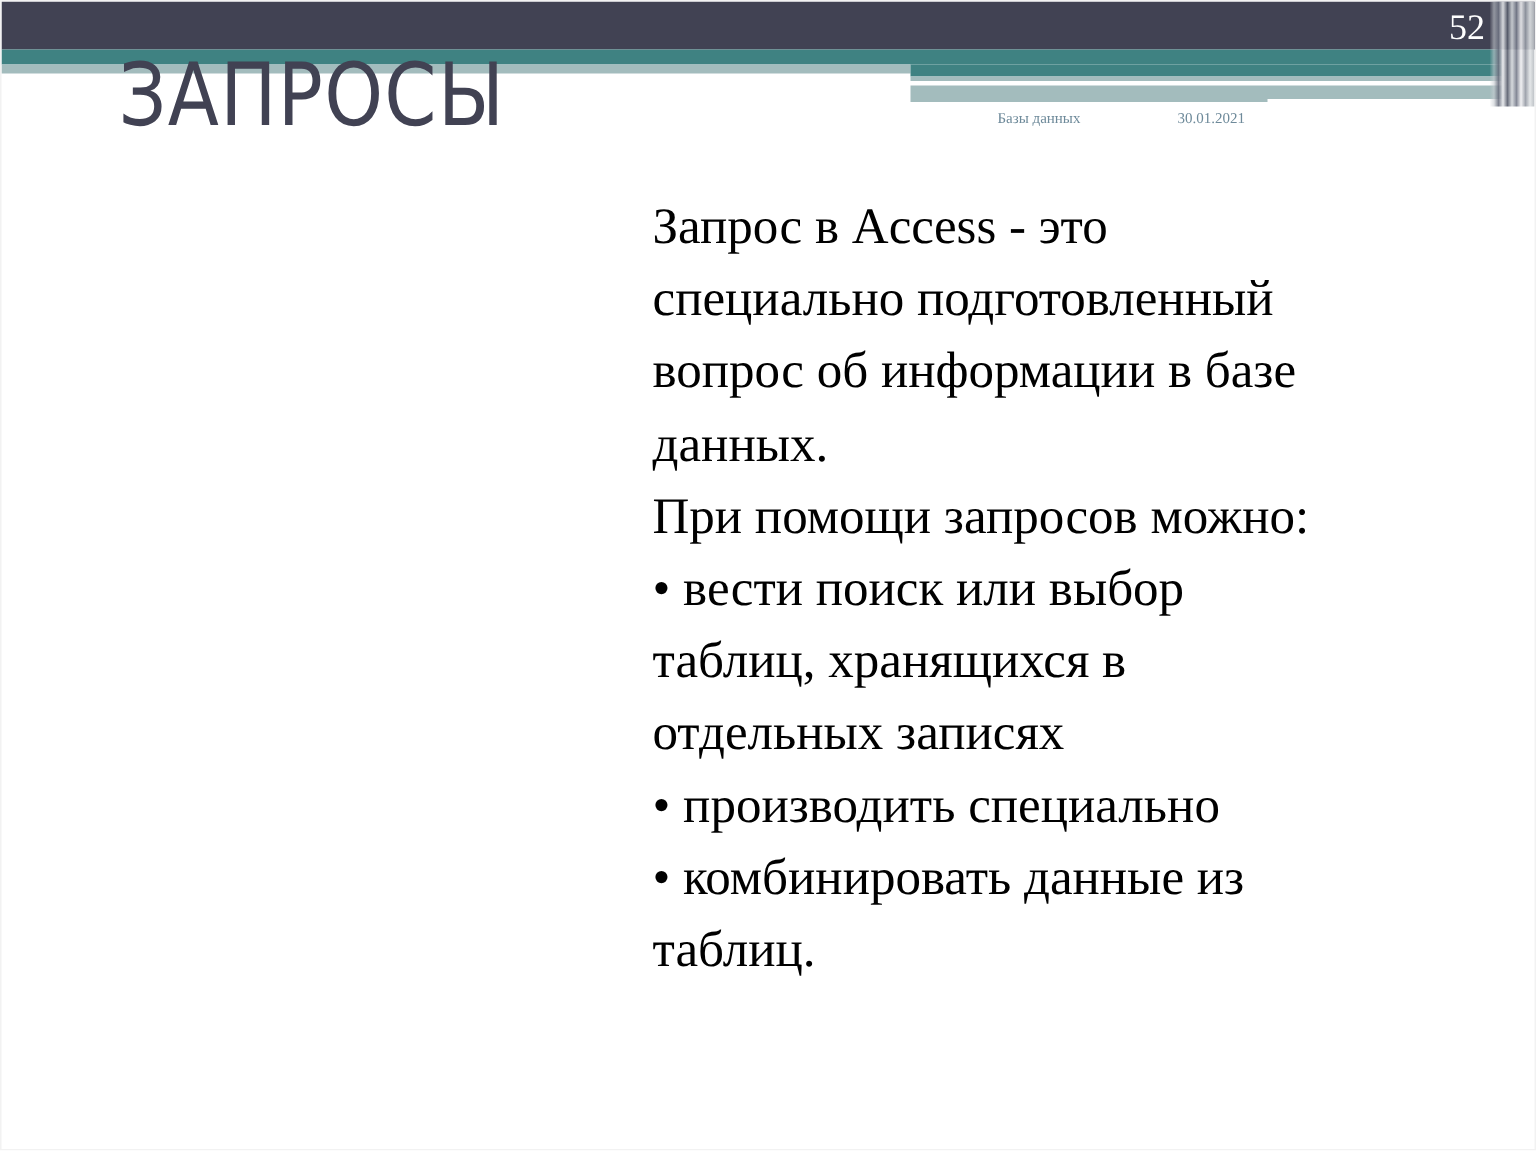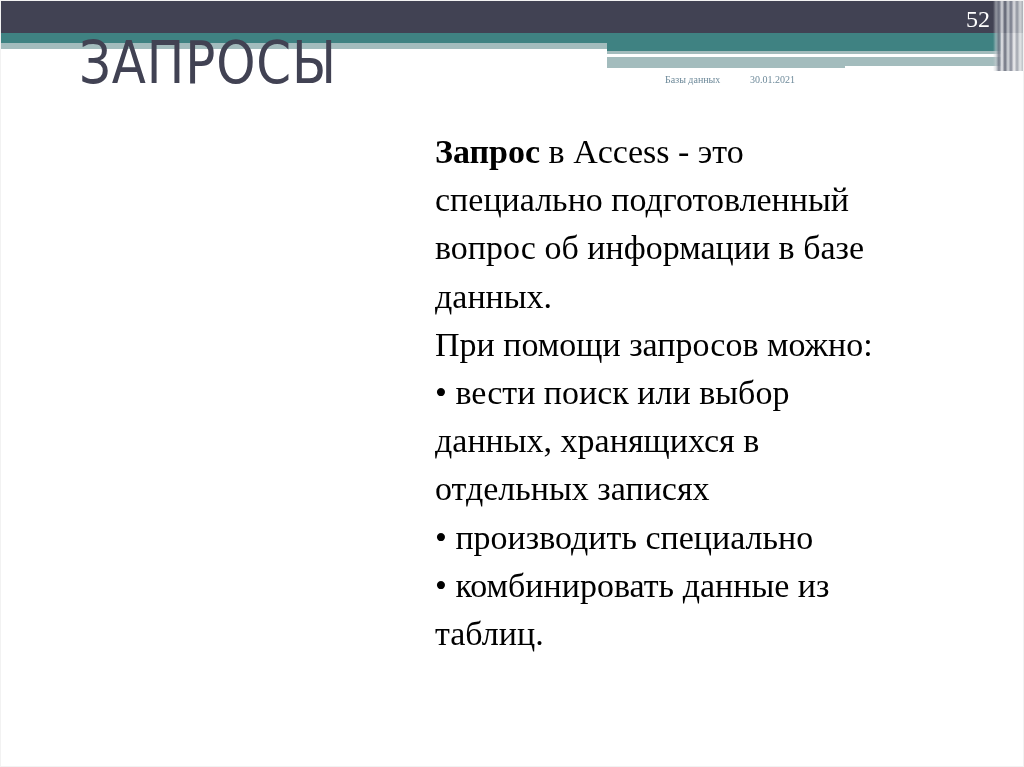--- a/index.html
+++ b/index.html
@@ -103,34 +103,34 @@
       transform-origin: left center;
     }
     .footer-meta {
       position: absolute;
       top: 73px;
       font-family: "Liberation Serif", serif;
       font-size: 10px;
       color: #6e8a9a;
     }
     .footer-subject { left: 664px; }
-    .footer-date { left: 749px; text-align: right; }
+    .footer-date { left: 784px; text-align: right; }
     .content {
       position: absolute;
       left: 434px; top: 127px;
       width: 560px;
       font-family: "Liberation Serif", serif;
       font-size: 34px;
       line-height: 48.2px;
       color: #000000;
     }
     .content p {
       margin: 0;
     }
-    .content b { font-weight: bold; }
+    .content b { font-weight: normal; }
   </style>
 </head>
 <body>
 
 <div class="slide">
   <div class="band-dark"></div>
   <div class="band-teal"></div>
   <div class="band-light"></div>
   <div class="band-teal-right"></div>
   <div class="band-right-light-thin"></div>
@@ -146,19 +146,19 @@
   <span class="footer-meta footer-subject">Базы данных</span>
   <span class="footer-meta footer-date">30.01.2021</span>
 
   <div class="content">
     <p><b>Запрос</b><span> в Access - это</span></p>
     <p>специально подготовленный</p>
     <p>вопрос об информации в базе</p>
     <p>данных.</p>
     <p>При помощи запросов можно:</p>
     <p>• вести поиск или выбор</p>
-    <p>данных, хранящихся в</p>
+    <p>таблиц, хранящихся в</p>
     <p>отдельных записях</p>
     <p>• производить специально</p>
     <p>• комбинировать данные из</p>
     <p>таблиц.</p>
   </div>
 </div>
 
 </body></html>

